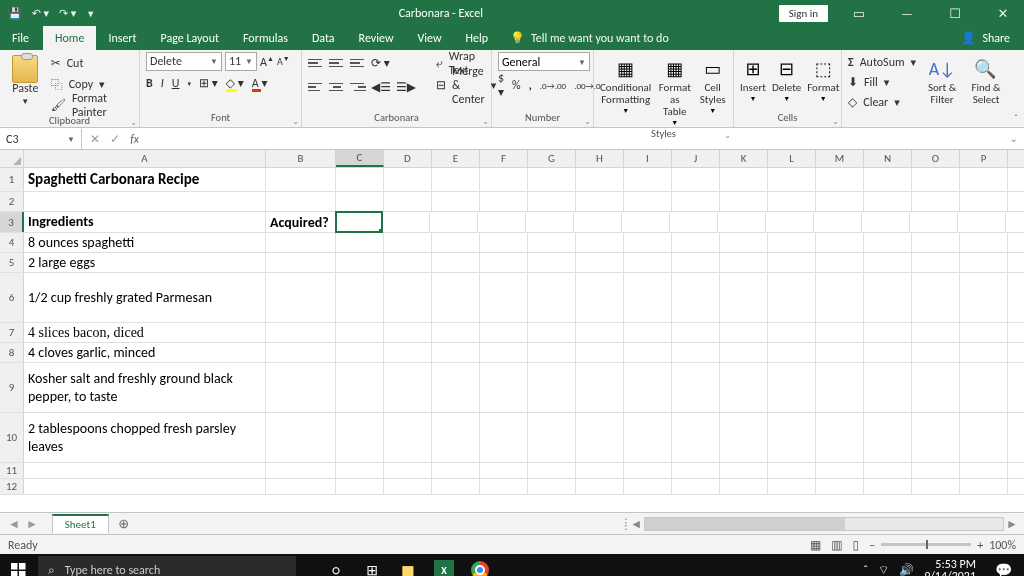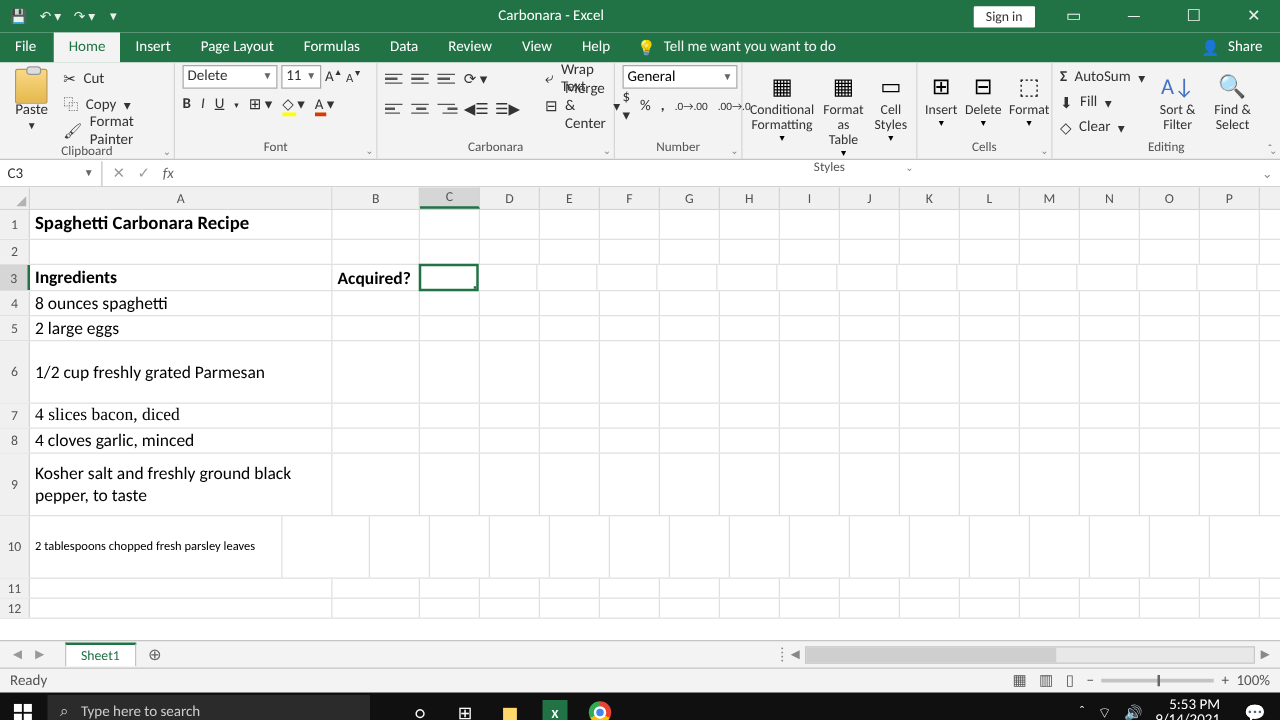--- a/index.html
+++ b/index.html
@@ -312,21 +312,20 @@
       </div>
       <div class="bigbtn" style="width:36px">
           <div class="ic" style="color:#4472c4">A↓</div>
           <div class="tx">Sort &amp; Filter</div>
         </div>
       <div class="bigbtn" style="width:36px">
           <div class="ic" style="color:#4472c4">🔍</div>
           <div class="tx">Find &amp; Select</div>
         </div>
     </div>
-    <div class="label">Editing</div>
   </div>
   <div class="ribbon-collapse">ˆ</div>
 </div>
 
 <div class="fbar">
   <div class="namebox">
       <span>C3</span>
       <span class="ar">▼</span>
     </div>
   <div class="fxarea">
@@ -524,21 +523,21 @@
         <div class="cell" style="width: 48px;"></div>
         <div class="cell" style="width: 48px;"></div>
         <div class="cell" style="width: 48px;"></div>
         <div class="cell" style="width: 48px;"></div>
         <div class="cell" style="width: 48px;"></div>
         <div class="cell" style="width: 48px;"></div>
         <div class="cell" style="width: 48px;"></div>
       </div>
       <div class="gr" style="height: 50px;">
         <div class="rh">10</div>
-        <div class="cell" style="width: 202px; font-family: Calibri, Arial; font-size: 10px; white-space: normal; line-height: 1.25;">2 tablespoons chopped fresh parsley leaves</div>
+        <div class="cell" style="width: 242px; font-family: Calibri, Arial; font-size: 14px; white-space: normal; line-height: 1.25;">2 tablespoons chopped fresh parsley leaves</div>
         <div class="cell" style="width: 70px;"></div>
         <div class="cell" style="width: 48px;"></div>
         <div class="cell" style="width: 48px;"></div>
         <div class="cell" style="width: 48px;"></div>
         <div class="cell" style="width: 48px;"></div>
         <div class="cell" style="width: 48px;"></div>
         <div class="cell" style="width: 48px;"></div>
         <div class="cell" style="width: 48px;"></div>
         <div class="cell" style="width: 48px;"></div>
         <div class="cell" style="width: 48px;"></div>

